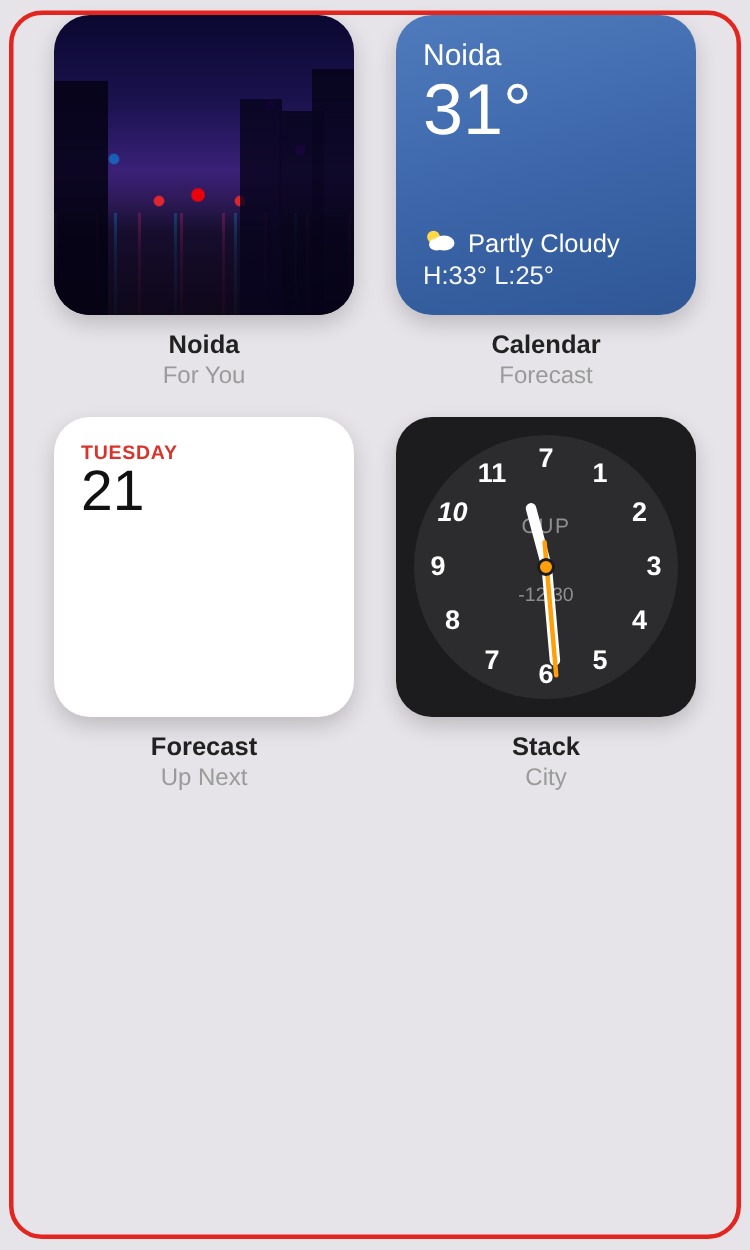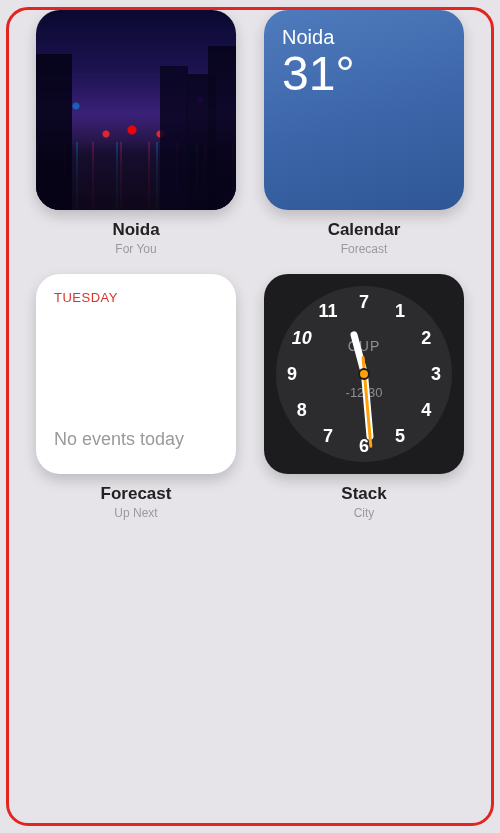--- a/index.html
+++ b/index.html
@@ -22,21 +22,21 @@
   .widget-block { display: flex; flex-direction: column; align-items: center; }
   .widget {
     border-radius: 24px;
     overflow: hidden;
     box-shadow: 0 6px 14px rgba(0,0,0,.18);
     position: relative;
   }
   .w-wide { width: 438px; height: 210px; }
   .w-sq   { width: 200px; height: 200px; }
   .title    { font-size: 17px; color: #222; font-weight: 600; margin-top: 10px; }
-  .subtitle { font-size: 12px; color: #9a9a9a; margin-top: 2px; }
+  .subtitle { font-size: 16px; color: #9a9a9a; margin-top: 2px; }
 
   
   .cityscape {
     position: absolute; inset: 0;
     background:
       radial-gradient(circle at 48% 60%, rgba(255,0,0,.9) 0 4px, transparent 5px),
       radial-gradient(circle at 35% 62%, rgba(255,40,40,.85) 0 3px, transparent 4px),
       radial-gradient(circle at 62% 62%, rgba(255,40,40,.85) 0 3px, transparent 4px),
       radial-gradient(circle at 82% 45%, rgba(140,0,255,.6) 0 3px, transparent 4px),
       radial-gradient(circle at 20% 48%, rgba(0,160,255,.5) 0 3px, transparent 4px),
@@ -74,21 +74,21 @@
     color:#fff; padding:16px 18px; display:flex; flex-direction:column;
   }
   .weather .city { font-size:20px; font-weight:500; }
   .weather .temp { font-size:48px; font-weight:300; line-height:1.05; margin-bottom:auto; }
   .weather .cond-row { display:flex; align-items:center; gap:8px; }
   .weather .cond { font-size:17px; }
   .weather .hilo { font-size:17px; opacity:.95; }
 
   
   .calendar { background:#fff; padding:16px 18px; display:flex; flex-direction:column; }
-  .calendar .dow { color:#d8342b; font-size:13px; font-weight:400; letter-spacing:.5px; }
+  .calendar .dow { color:#d8342b; font-size:13px; font-weight:700; letter-spacing:.5px; }
   .calendar .dom { color:#111; font-size:38px; font-weight:400; margin-top:-2px; }
   .calendar .msg { color:#9a9a9a; font-size:18px; margin-top:auto; padding-bottom:8px; }
 
   
   .clock { background:#1c1c1e; display:flex; align-items:center; justify-content:center; }
   .face { width:176px; height:176px; border-radius:50%; background:#2c2c2e;
           position:relative; }
   .num { position:absolute; left:50%; top:50%; color:#fff; font-weight:700; font-size:18px; }
   .city-label { position:absolute; left:50%; top:34%; transform:translate(-50%,-50%);
                 color:#8e8e93; font-size:14px; letter-spacing:1px; }
@@ -113,31 +113,42 @@
         <div class="cityscape"></div>
       </div>
       <div class="title">Noida</div>
       <div class="subtitle">For You</div>
     </div>
 
     <div class="widget-block">
       <div class="widget w-sq weather">
         <div class="city">Noida</div>
         <div class="temp">31°</div>
+        <div class="cond-row">
+          <span>
+            <svg width="22" height="18" viewBox="0 0 22 18">
+              <circle cx="7" cy="7" r="4.2" fill="#ffd94a"></circle>
+              <ellipse cx="14" cy="11" rx="7" ry="5" fill="#fff"></ellipse>
+              <ellipse cx="9" cy="12" rx="5" ry="4" fill="#fff"></ellipse>
+            </svg>
+          </span>
+          <span class="cond">Partly Cloudy</span>
+        </div>
+        <div class="hilo">H:33° L:25°</div>
       </div>
       <div class="title">Calendar</div>
       <div class="subtitle">Forecast</div>
     </div>
   </div>
 
   <div class="row">
     <div class="widget-block">
       <div class="widget w-sq calendar">
         <div class="dow">TUESDAY</div>
-        <div class="msg">No events today</div>
+        <div class="dom">21</div>
       </div>
       <div class="title">Forecast</div>
       <div class="subtitle">Up Next</div>
     </div>
 
     <div class="widget-block">
       <div class="widget w-sq clock">
         <div class="face">
           <div class="city-label">CUP</div>
           <div style="position:absolute;left:50%;top:60%;transform:translate(-50%,-50%);color:#8e8e93;font-size:13px;">-12:30</div>

